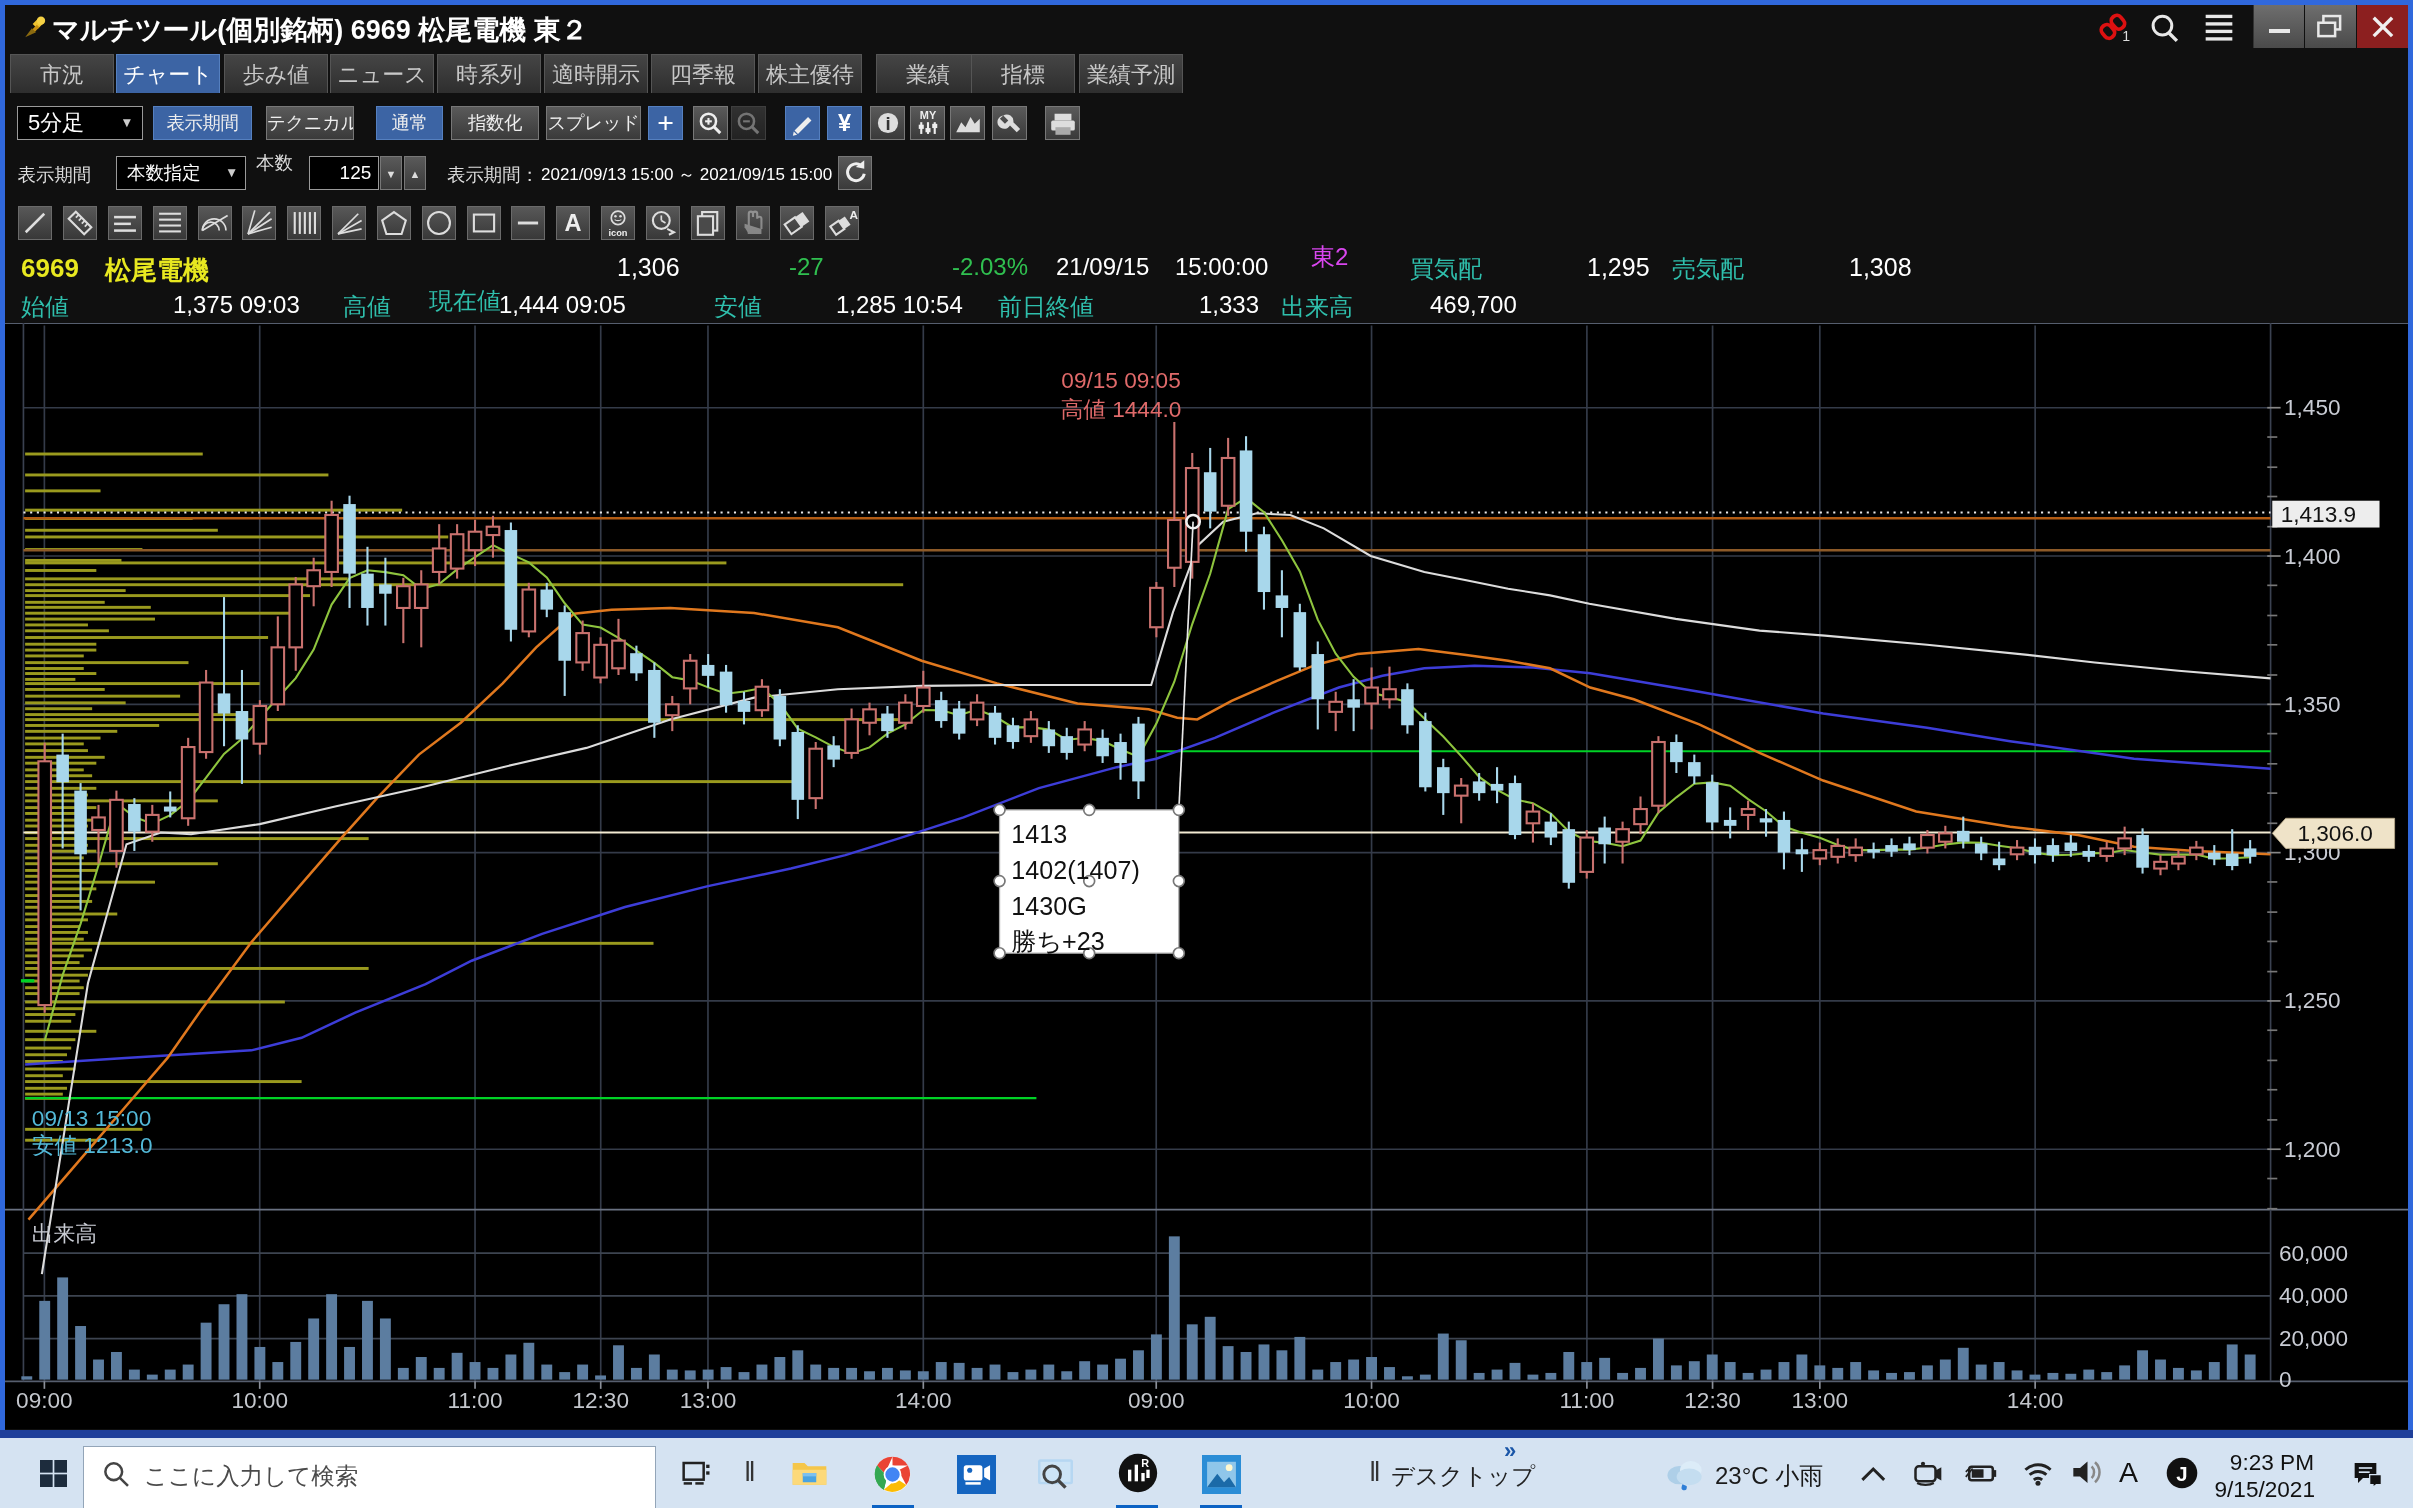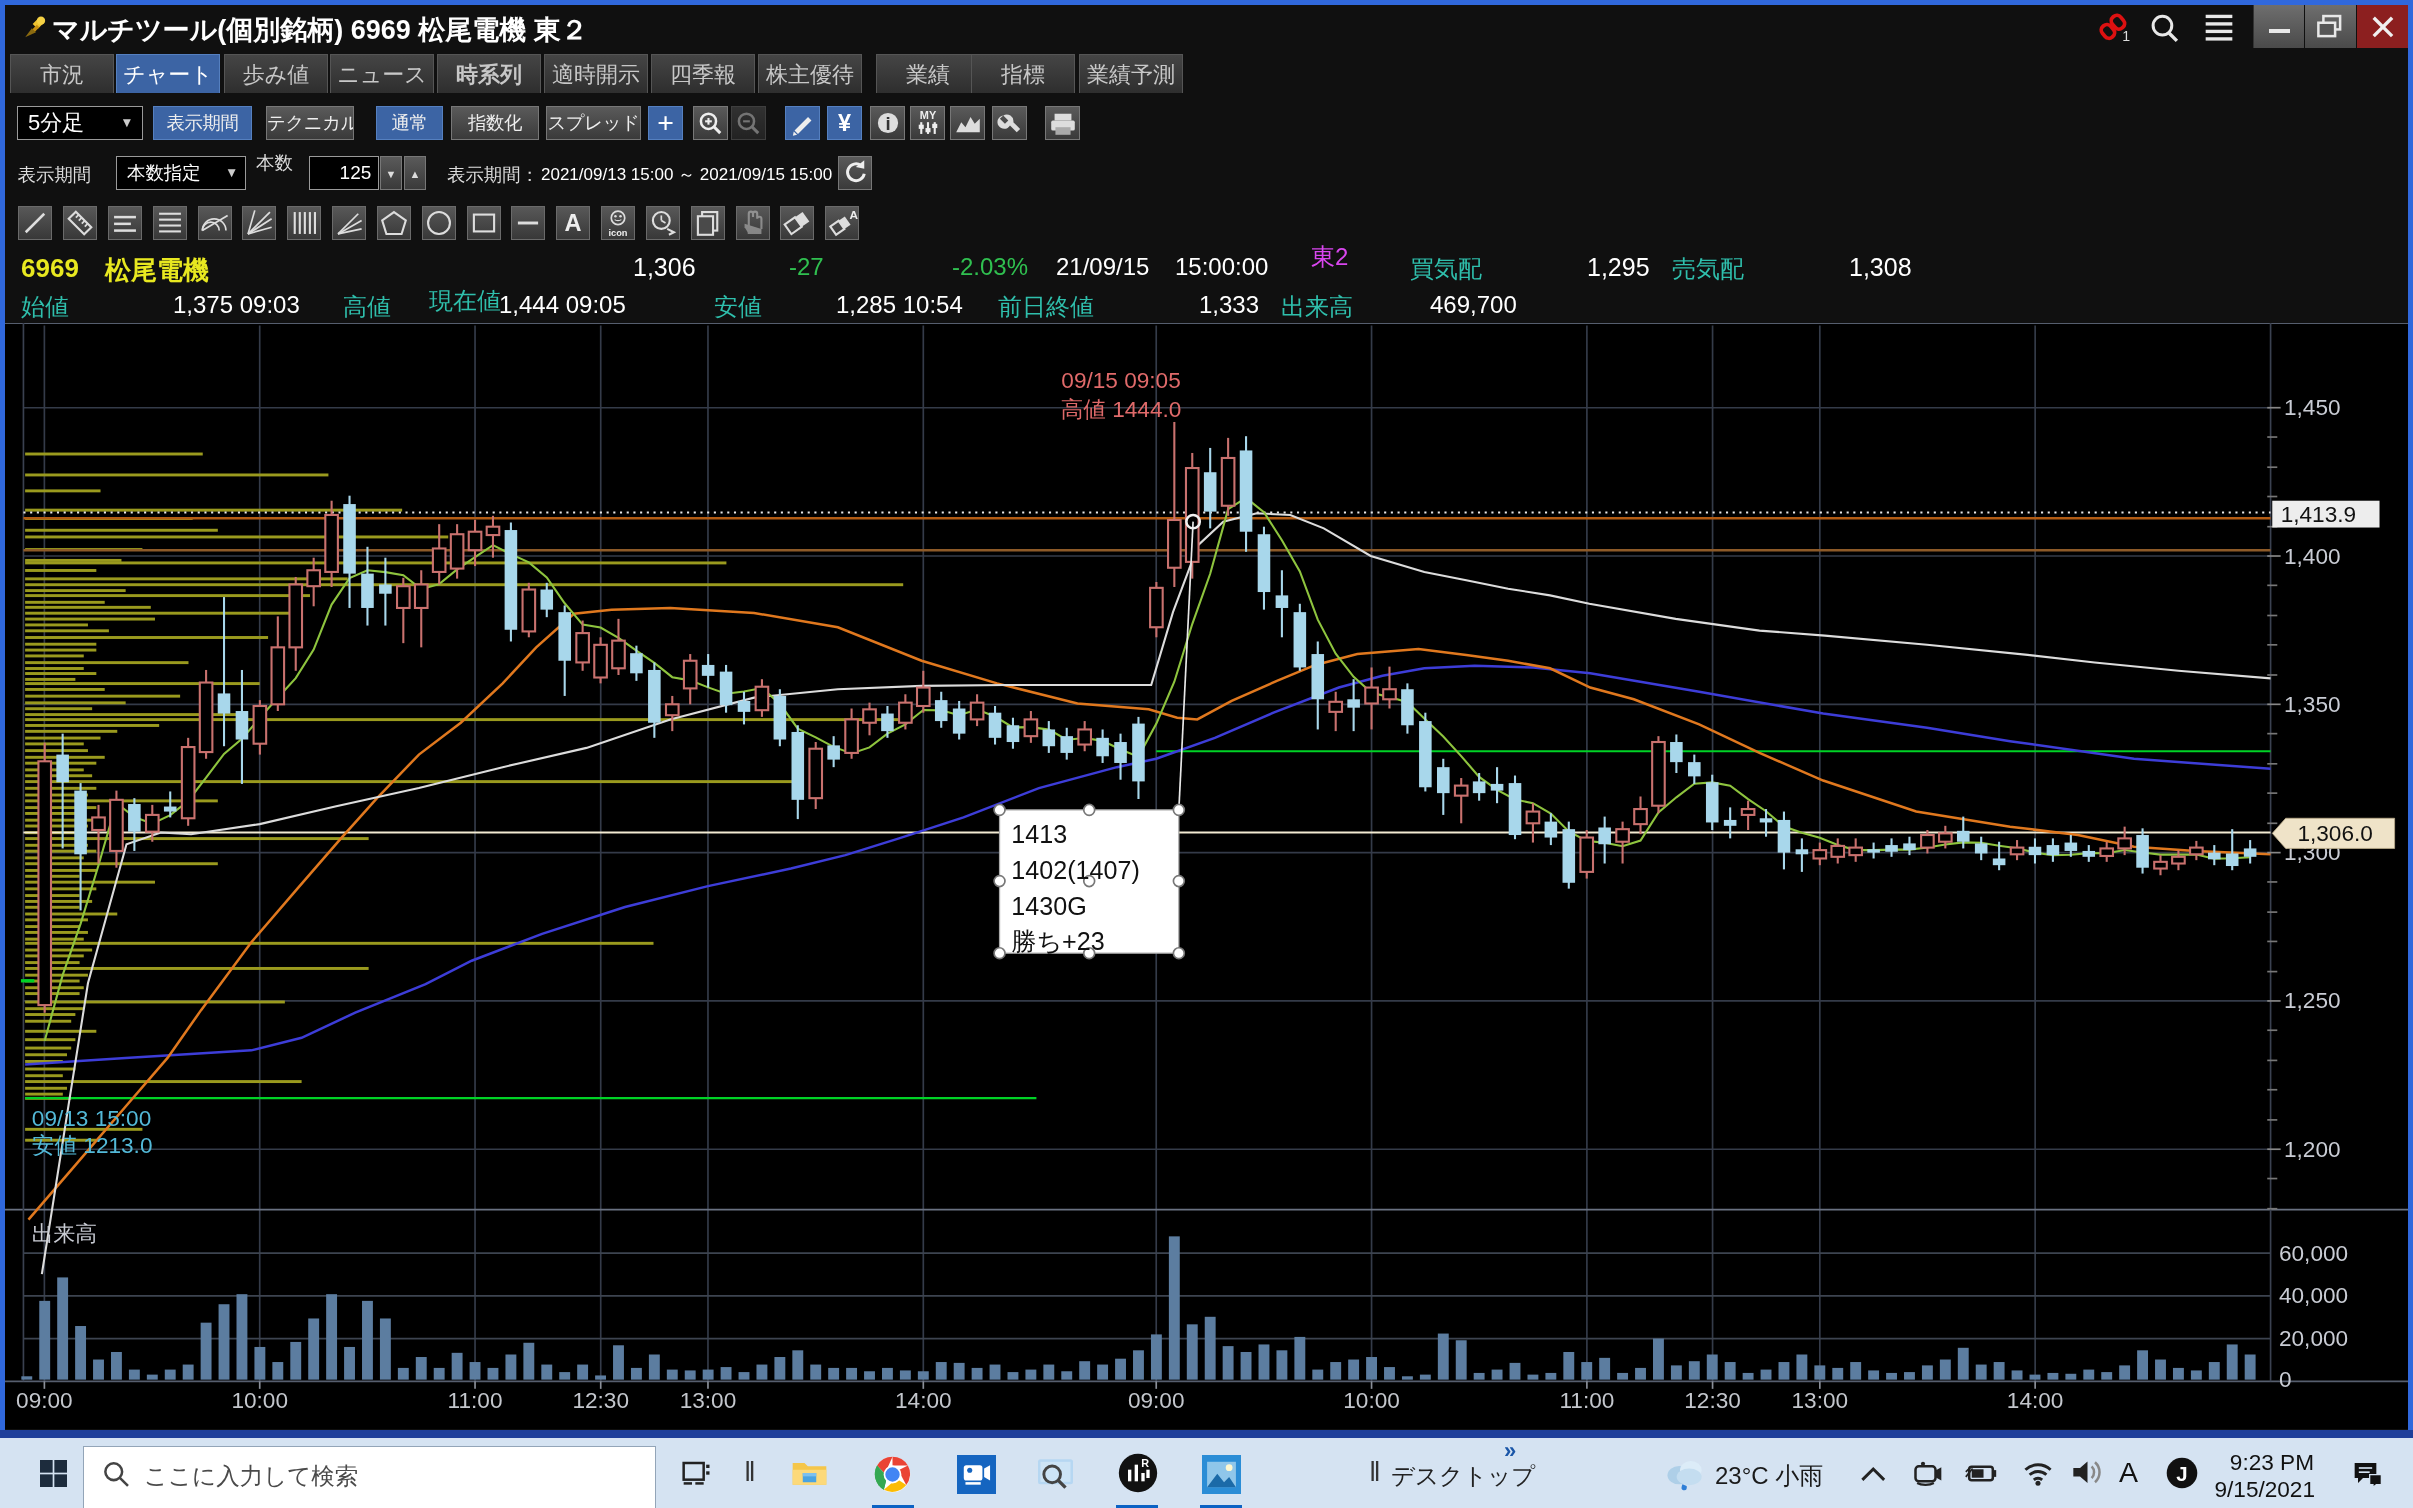--- a/index.html
+++ b/index.html
@@ -56,21 +56,21 @@
 <div class="abs" style="left:2357px;top:5px;width:51px;height:43px;background:#8c1f1f;"><svg width="51" height="43" viewBox="0 0 61 51">
       <g stroke="#f0f0f0" stroke-width="4">
         <line x1="20" y1="15" x2="42" y2="37"></line>
         <line x1="42" y1="15" x2="20" y2="37"></line>
       </g>
     </svg></div>
 <div class="tab" style="left:10px;">市況</div>
 <div class="tab sel" style="left:116px;">チャート</div>
 <div class="tab" style="left:224px;">歩み値</div>
 <div class="tab" style="left:330px;">ニュース</div>
-<div class="tab" style="left:437px;font-weight:bold;">時系列</div>
+<div class="tab" style="left:437px;">時系列</div>
 <div class="tab" style="left:544px;">適時開示</div>
 <div class="tab" style="left:651px;">四季報</div>
 <div class="tab" style="left:758px;">株主優待</div>
 <div class="tab" style="left:865px;margin-left:11px;">業績</div>
 <div class="tab" style="left:971px;">指標</div>
 <div class="tab" style="left:1079px;">業績予測</div>
 <div class="combo" style="left:17px;top:106px;width:126px;height:34px;line-height:32px;padding-left:10px;">5分足<span style="position:absolute;right:8.4px;font-size:13.4px;color:#ccc;">▼</span></div>
 <div class="btn blue" style="left:153px;width:99px;line-height:32px;font-size:18.4px;white-space:nowrap;overflow:hidden;letter-spacing:-0.4px;">表示期間</div>
 <div class="btn" style="left:266px;width:88px;line-height:32px;font-size:18.4px;white-space:nowrap;overflow:hidden;letter-spacing:-0.4px;">テクニカル</div>
 <div class="btn blue" style="left:376px;width:67px;line-height:32px;font-size:18.4px;white-space:nowrap;overflow:hidden;letter-spacing:-0.4px;">通常</div>
@@ -238,21 +238,21 @@
 <div class="dtool" style="left:825px;"><svg width="32" height="32" viewBox="0 0 38 38">
       <g transform="rotate(-35 17 21)">
         <rect x="6" y="16" width="12" height="12" fill="none" stroke="#ddd" stroke-width="2.5"></rect>
         <rect x="18" y="16" width="9" height="12" fill="#ddd"></rect>
       </g>
       <text x="28" y="14" font-size="14" fill="#eee" font-weight="bold">A</text>
     </svg></div>
 <div class="abs" style="left:21px;top:253px;font-size:26px;color:#e8e820;font-weight:bold;">6969</div>
 <div class="abs" style="left:105px;top:253px;font-size:26px;color:#e8e820;font-weight:bold;">松尾電機</div>
 <div class="abs" style="left:429px;top:253px;font-size:24px;color:#2fbfac;margin-top:32px;">現在値</div>
-<div class="abs" style="left:617px;top:253px;font-size:25px;color:#fff;margin-left:16px;">1,306</div>
+<div class="abs" style="left:617px;top:253px;font-size:25px;color:#fff;">1,306</div>
 <div class="abs" style="left:789px;top:253px;font-size:24px;color:#30c050;">-27</div>
 <div class="abs" style="left:952px;top:253px;font-size:24px;color:#30c050;">-2.03%</div>
 <div class="abs" style="left:1056px;top:253px;font-size:24px;color:#fff;">21/09/15</div>
 <div class="abs" style="left:1175px;top:253px;font-size:24px;color:#fff;">15:00:00</div>
 <div class="abs" style="left:1311px;top:241px;font-size:24px;color:#d946ef;">東2</div>
 <div class="abs" style="left:1410px;top:253px;font-size:24px;color:#2fbfac;">買気配</div>
 <div class="abs" style="left:1587px;top:253px;font-size:25px;color:#fff;">1,295</div>
 <div class="abs" style="left:1672px;top:253px;font-size:24px;color:#2fbfac;">売気配</div>
 <div class="abs" style="left:1849px;top:253px;font-size:25px;color:#fff;">1,308</div>
 <div class="abs" style="left:21px;top:291px;font-size:24px;color:#2fbfac;">始値</div>

